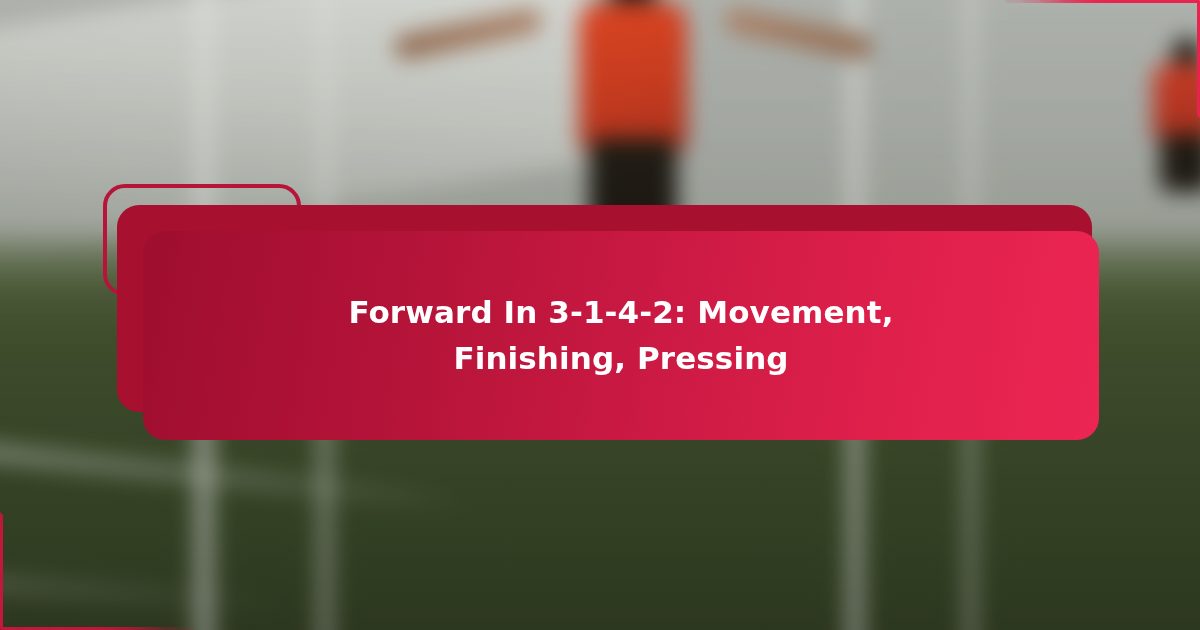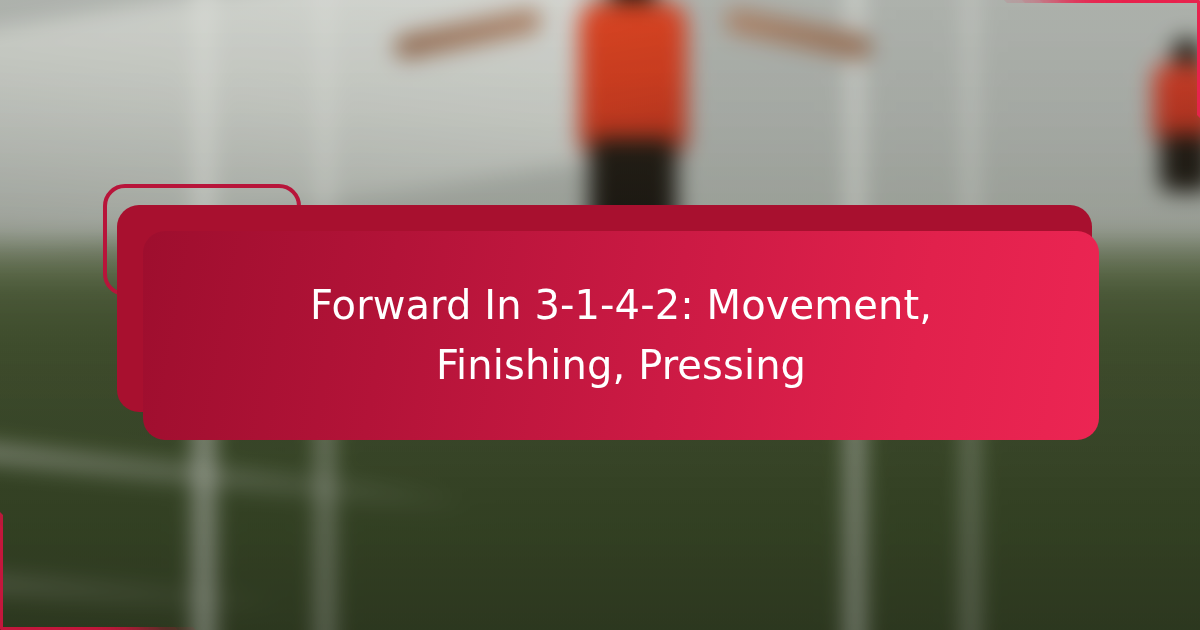--- a/index.html
+++ b/index.html
@@ -212,22 +212,22 @@
     border-radius:22px;
     display:flex;
     align-items:center;
     justify-content:center;
     padding:0 48px;
   }
 
   .card-title {
     color:#ffffff;
     font-family:"DejaVu Sans", sans-serif;
-    font-size:40px;
-    font-weight:400;
+    font-size:31px;
+    font-weight:700;
     line-height:1.48;
     text-align:center;
     letter-spacing:0.1px;
     max-width:700px;
   }
 </style>
 </head>
 <body>
 
 <div class="canvas">

